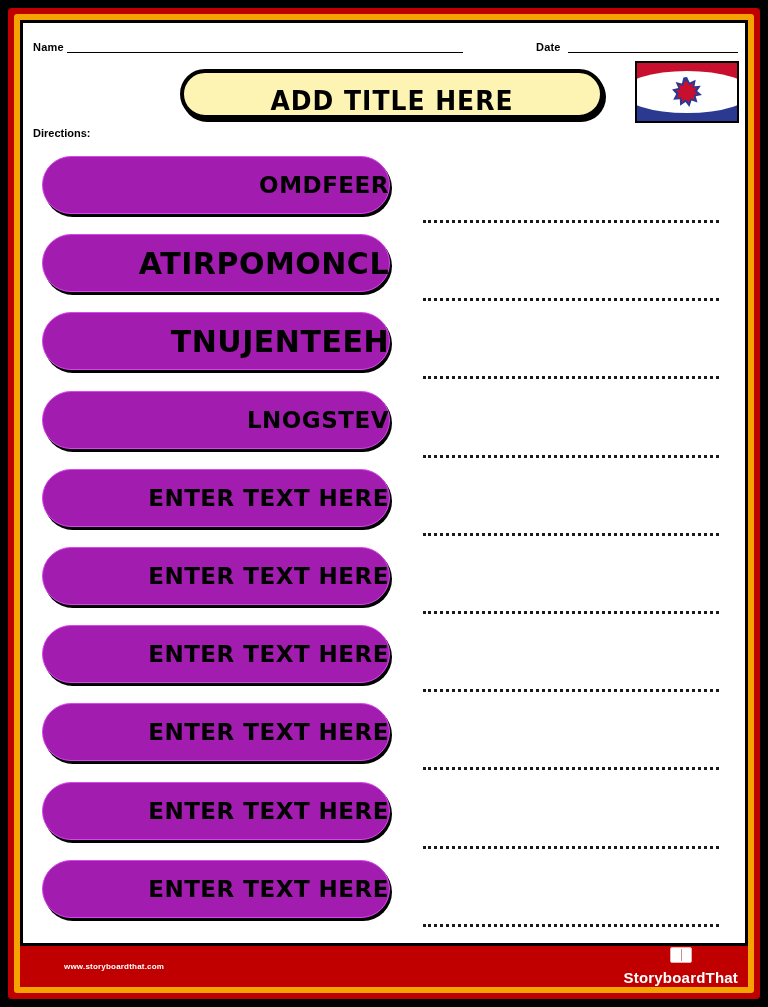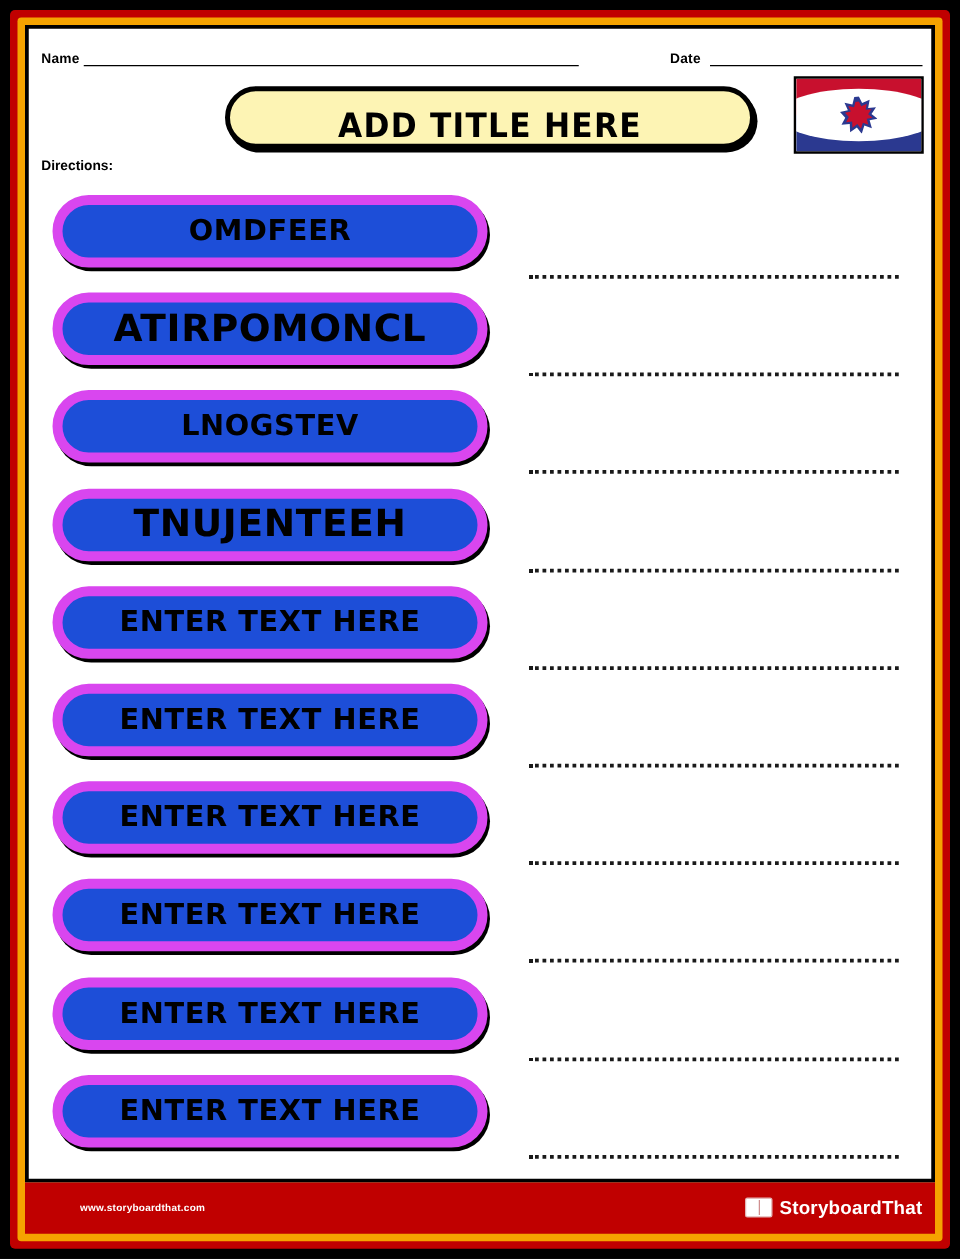--- a/index.html
+++ b/index.html
@@ -139,26 +139,26 @@
     width: 728px;
   }
   .row {
     position: relative;
     height: 78.2px;
   }
   .pill {
     position: absolute;
     left: 19px; top: 2px;
     width: 348px; height: 58px;
-    background: #1d4ed8;
-    border: 8px solid #d946ef;
+    background: #a21caf;
+    border: 1px solid #d946ef;
     border-radius: 29px;
     display: flex;
     align-items: center;
-    justify-content: center;
+    justify-content: flex-end;
     box-shadow: 2px 3px 0 #000;
   }
   .pill span {
     font-size: 23px;
     font-weight: bold;
     letter-spacing: .5px;
     color: #000;
     font-family: "DejaVu Sans", sans-serif;
     white-space: nowrap;
   }
@@ -186,22 +186,23 @@
     color: #ffffff;
     font-size: 8px;
     font-weight: bold;
     letter-spacing: .2px;
     padding-left: 32px;
   }
   .brand {
     position: absolute;
     right: 10px;
     display: flex;
-    align-items: flex-start;
+    align-items: center;
     gap: 6px;
+    flex-direction: column;
   }
   .brand .bookicon {
     width: 22px; height: 16px;
     background: #ffffff;
     border: 1px solid #e2b4b4;
     border-radius: 2px;
     position: relative;
   }
   .brand .bookicon:after {
     content: "";
@@ -266,29 +267,29 @@
       </div>
 
       <div class="row">
         <div class="pill long">
           <span>ATIRPOMONCL</span>
         </div>
         <div class="answer-line"></div>
       </div>
 
       <div class="row">
-        <div class="pill">
-          <span>LNOGSTEV</span>
-        </div>
-        <div class="answer-line"></div>
-      </div>
-
-      <div class="row">
         <div class="pill long">
           <span>TNUJENTEEH</span>
+        </div>
+        <div class="answer-line"></div>
+      </div>
+
+      <div class="row">
+        <div class="pill">
+          <span>LNOGSTEV</span>
         </div>
         <div class="answer-line"></div>
       </div>
 
       <div class="row">
         <div class="pill">
           <span>ENTER TEXT HERE</span>
         </div>
         <div class="answer-line"></div>
       </div>

